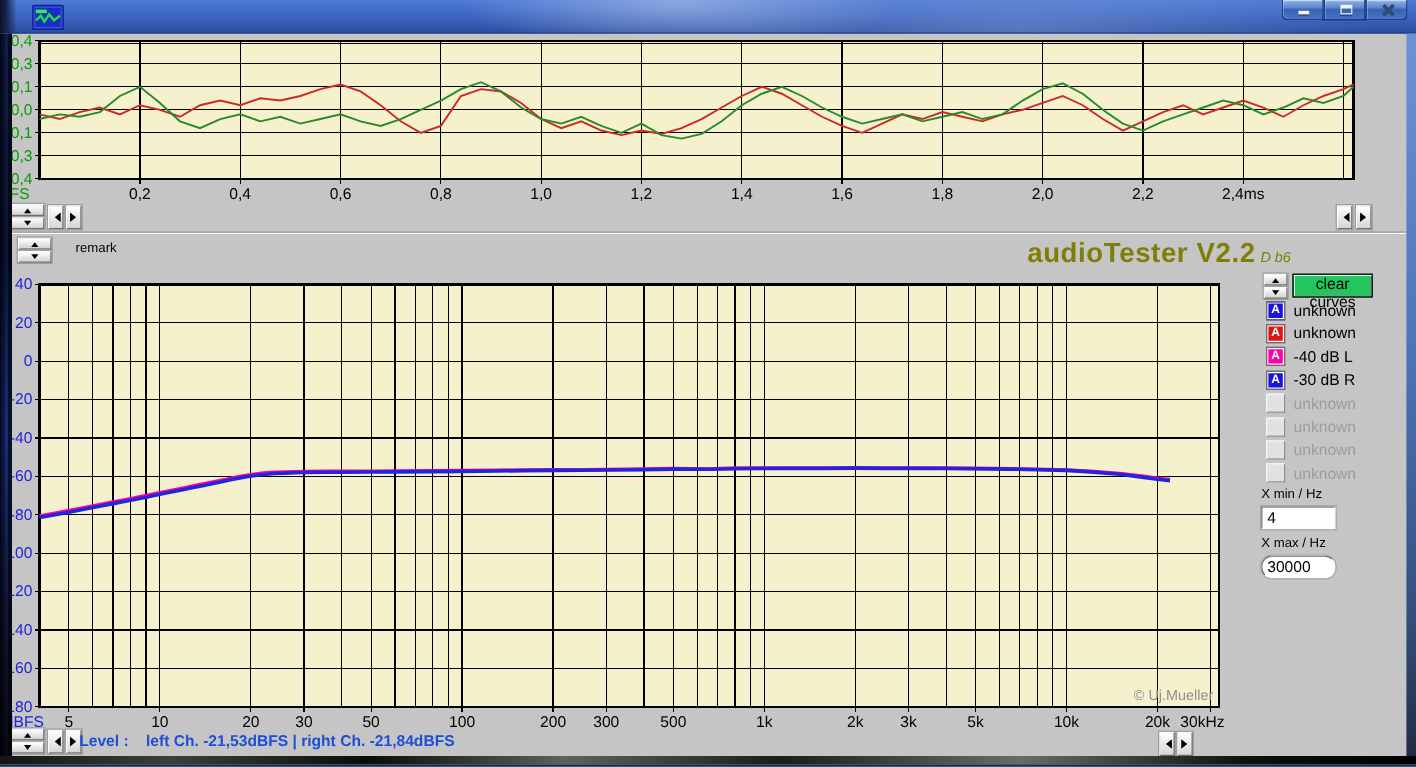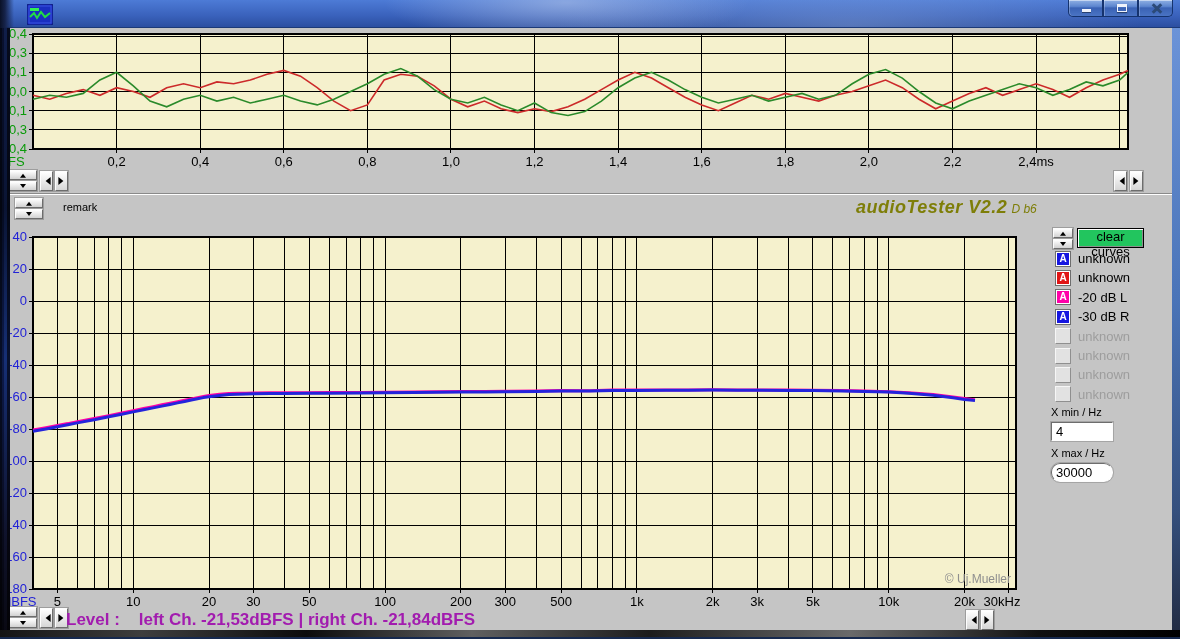--- a/index.html
+++ b/index.html
@@ -55,36 +55,36 @@
   .abtn{position:absolute;width:13px;height:20px;background:linear-gradient(#ffffff,#d6d6d6);
     border:1px solid;border-color:#fdfdfd #6d6d6d #6d6d6d #fdfdfd;outline:1px solid #9d9d9d;padding:0;}
   .abtn::after{content:"";position:absolute;left:50%;top:50%;}
   .abtn.left::after{transform:translate(-60%,-50%);border:4px solid transparent;border-right:5px solid #000;}
   .abtn.right::after{transform:translate(-40%,-50%);border:4px solid transparent;border-left:5px solid #000;}
 
   .hr-divider{position:absolute;left:10px;width:1162px;height:2px;border-top:1px solid #8a8a8a;border-bottom:1px solid #ffffff;}
 
   .lbl{position:absolute;font-size:11px;color:#000;white-space:pre;}
   .app-title{position:absolute;left:856px;top:197px;color:#7e7e08;white-space:nowrap;}
-  .app-title .main{font-size:18px;font-weight:bold;font-style:italic;letter-spacing:.5px;text-align:center;}
+  .app-title .main{font-size:23px;font-weight:bold;letter-spacing:.5px;text-align:center;}
   .app-title .suffix{font-size:12px;font-style:italic;margin-left:4px;}
 
   
   .btn3d{position:absolute;background:#22c55e;border:1px solid #000;box-shadow:inset 1px 1px 0 #fff, inset -1px -1px 0 #8d8d8d;
     font-size:13px;color:#000;text-align:center;padding:0;}
   .legend-row{position:absolute;left:1055px;height:17px;display:flex;align-items:center;}
   .chip{width:16px;height:16px;border:1px solid #6e6e6e;box-shadow:inset 0 0 0 1px #fff;
     color:#fff;font-size:10px;font-weight:bold;line-height:14px;text-align:center;padding:0;}
   .chip.off{background:#e2e2e2;border-color:#f6f6f6 #8f8f8f #8f8f8f #f6f6f6;box-shadow:none;}
   .legend-row .txt{margin-left:7px;font-size:13px;color:#000;}
   .legend-row .txt.off{color:#9d9d9d;}
   .field{position:absolute;width:62px;height:19px;background:#fff;border:1px solid;
     border-color:#6d6d6d #fdfdfd #fdfdfd #6d6d6d;outline:1px solid #a5a5a5;font-size:13px;padding:0 0 0 4px;color:#000;}
 
-  .status-text{position:absolute;left:66px;top:610px;font-size:17px;font-weight:bold;color:#a21caf;white-space:pre;}
+  .status-text{position:absolute;left:66px;top:610px;font-size:13px;font-weight:bold;color:#1d4ed8;white-space:pre;}
 </style>
 </head>
 <body>
 
 <div class="screen">
 
   <div class="client"></div>
 
   <div class="titlebar">
     <div class="app-icon">
@@ -315,21 +315,21 @@
       <div class="legend-row" style="top: 250px;">
         <button class="chip" style="background: rgb(22, 22, 224);">A</button>
         <span class="txt">unknown</span>
       </div>
       <div class="legend-row" style="top: 269.4px;">
         <button class="chip" style="background: rgb(224, 20, 20);">A</button>
         <span class="txt">unknown</span>
       </div>
       <div class="legend-row" style="top: 288.8px;">
         <button class="chip" style="background: rgb(255, 0, 168);">A</button>
-        <span class="txt">-20 dB L</span>
+        <span class="txt">-40 dB L</span>
       </div>
       <div class="legend-row" style="top: 308.2px;">
         <button class="chip" style="background: rgb(22, 22, 224);">A</button>
         <span class="txt">-30 dB R</span>
       </div>
       <div class="legend-row" style="top: 327.6px;">
         <button class="chip off"></button>
         <span class="txt off">unknown</span>
       </div>
       <div class="legend-row" style="top: 347px;">

